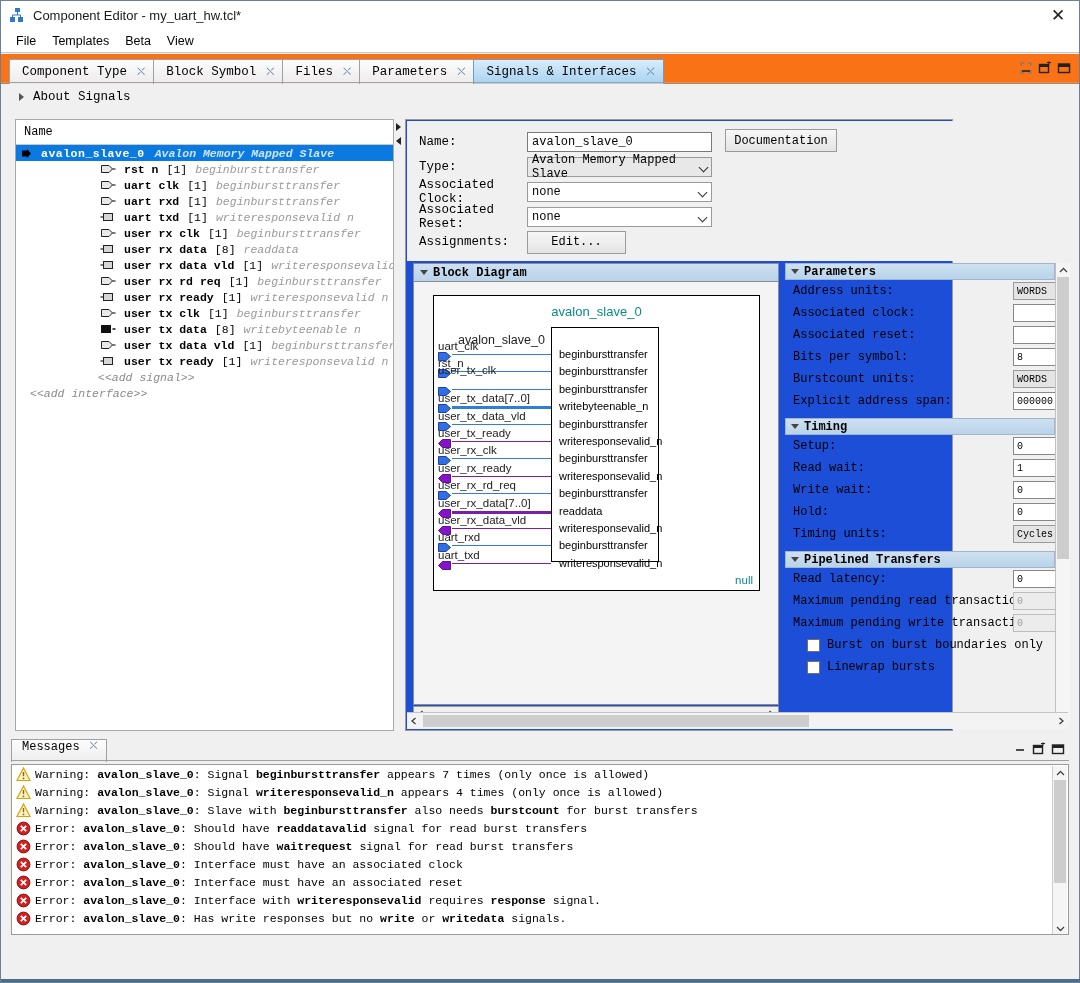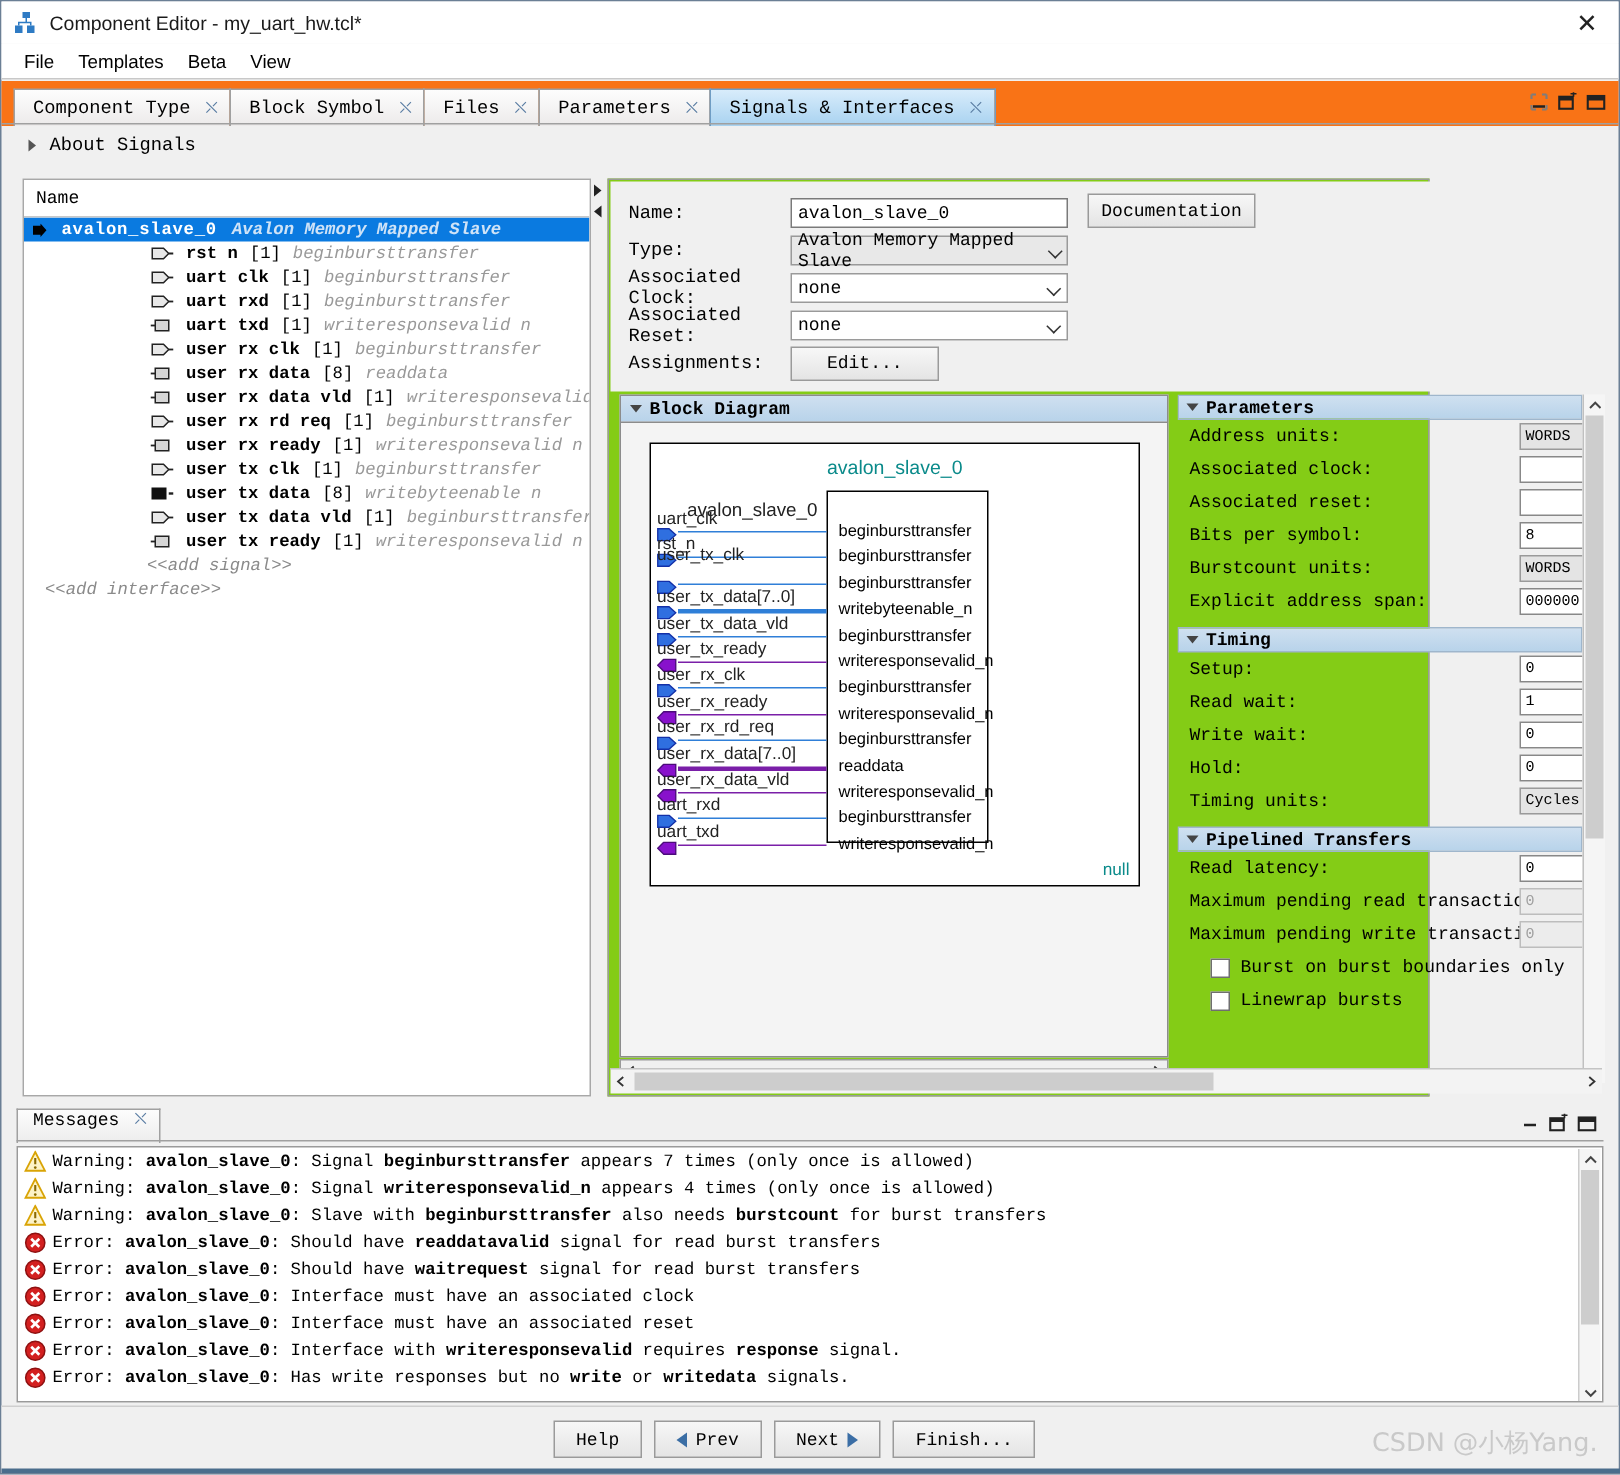--- a/index.html
+++ b/index.html
@@ -53,21 +53,21 @@
   .sig-icon{width:16px;height:10px;position:relative;flex:0 0 auto;}
   .sig-name{font-weight:bold;margin-left:8px;}
   .sig-width{margin-left:8px;}
   .sig-role{margin-left:8px;color:#999;font-style:italic;}
   .add-row{height:16px;font-family:"Liberation Mono",monospace;font-size:11.5px;color:#8a8a8a;font-style:italic;display:flex;align-items:center;}
   
   #left-vsep{position:absolute;left:393px;top:118px;width:11px;height:612px;background:#f0f0f0;}
   .vsep-arrow{position:absolute;left:2px;width:0;height:0;}
   
   #rightarea{position:absolute;left:404px;top:118px;width:548px;height:612px;
-             background:#84cc16;border:1px solid #9a9a9a;box-sizing:border-box;}
+             background:#1d4ed8;border:1px solid #9a9a9a;box-sizing:border-box;}
   
   #propform{position:absolute;left:1px;top:1px;width:648px;height:140px;background:#f0f0f0;}
   .prow{position:absolute;left:12px;height:22px;display:flex;align-items:center;}
   .plabel{font-family:"Liberation Mono",monospace;font-size:12.5px;width:108px;}
   .ptext{width:185px;height:20px;background:#fff;border:1px solid #7a7a7a;
          font-family:"Liberation Mono",monospace;font-size:12px;padding:0 4px;box-sizing:border-box;
          display:flex;align-items:center;}
   .pcombo{width:185px;height:20px;background:#e8e8e8;border:1px solid #9a9a9a;
           font-family:"Liberation Mono",monospace;font-size:12px;padding:0 4px;box-sizing:border-box;
           display:flex;align-items:center;justify-content:space-between;cursor:pointer;}
@@ -741,33 +741,14 @@
         <div id="msg-thumb"></div>
         <div class="sb-arrow" style="position:absolute;bottom:0;left:0;">
           <svg width="9" height="9" viewBox="0 0 9 9">
               <path d="M1 3 L4.5 6.5 L8 3" stroke="#444" stroke-width="1.3" fill="none"></path>
             </svg>
         </div>
       </div>
     </div>
   </div>
 
-  <div id="footer">
-    <div id="footer-btns">
-      <div class="btn fbtn">
-        <span>Help</span>
-      </div>
-      <div class="btn fbtn">
-        <span class="tri-l"></span>
-        <span>Prev</span>
-      </div>
-      <div class="btn fbtn">
-        <span>Next</span>
-        <span class="tri-r"></span>
-      </div>
-      <div class="btn fbtn">
-        <span>Finish...</span>
-      </div>
-    </div>
-    <div id="watermark">CSDN @小杨Yang.</div>
-  </div>
   <div id="bottom-accent"></div>
 </div>
 
 </body></html>

